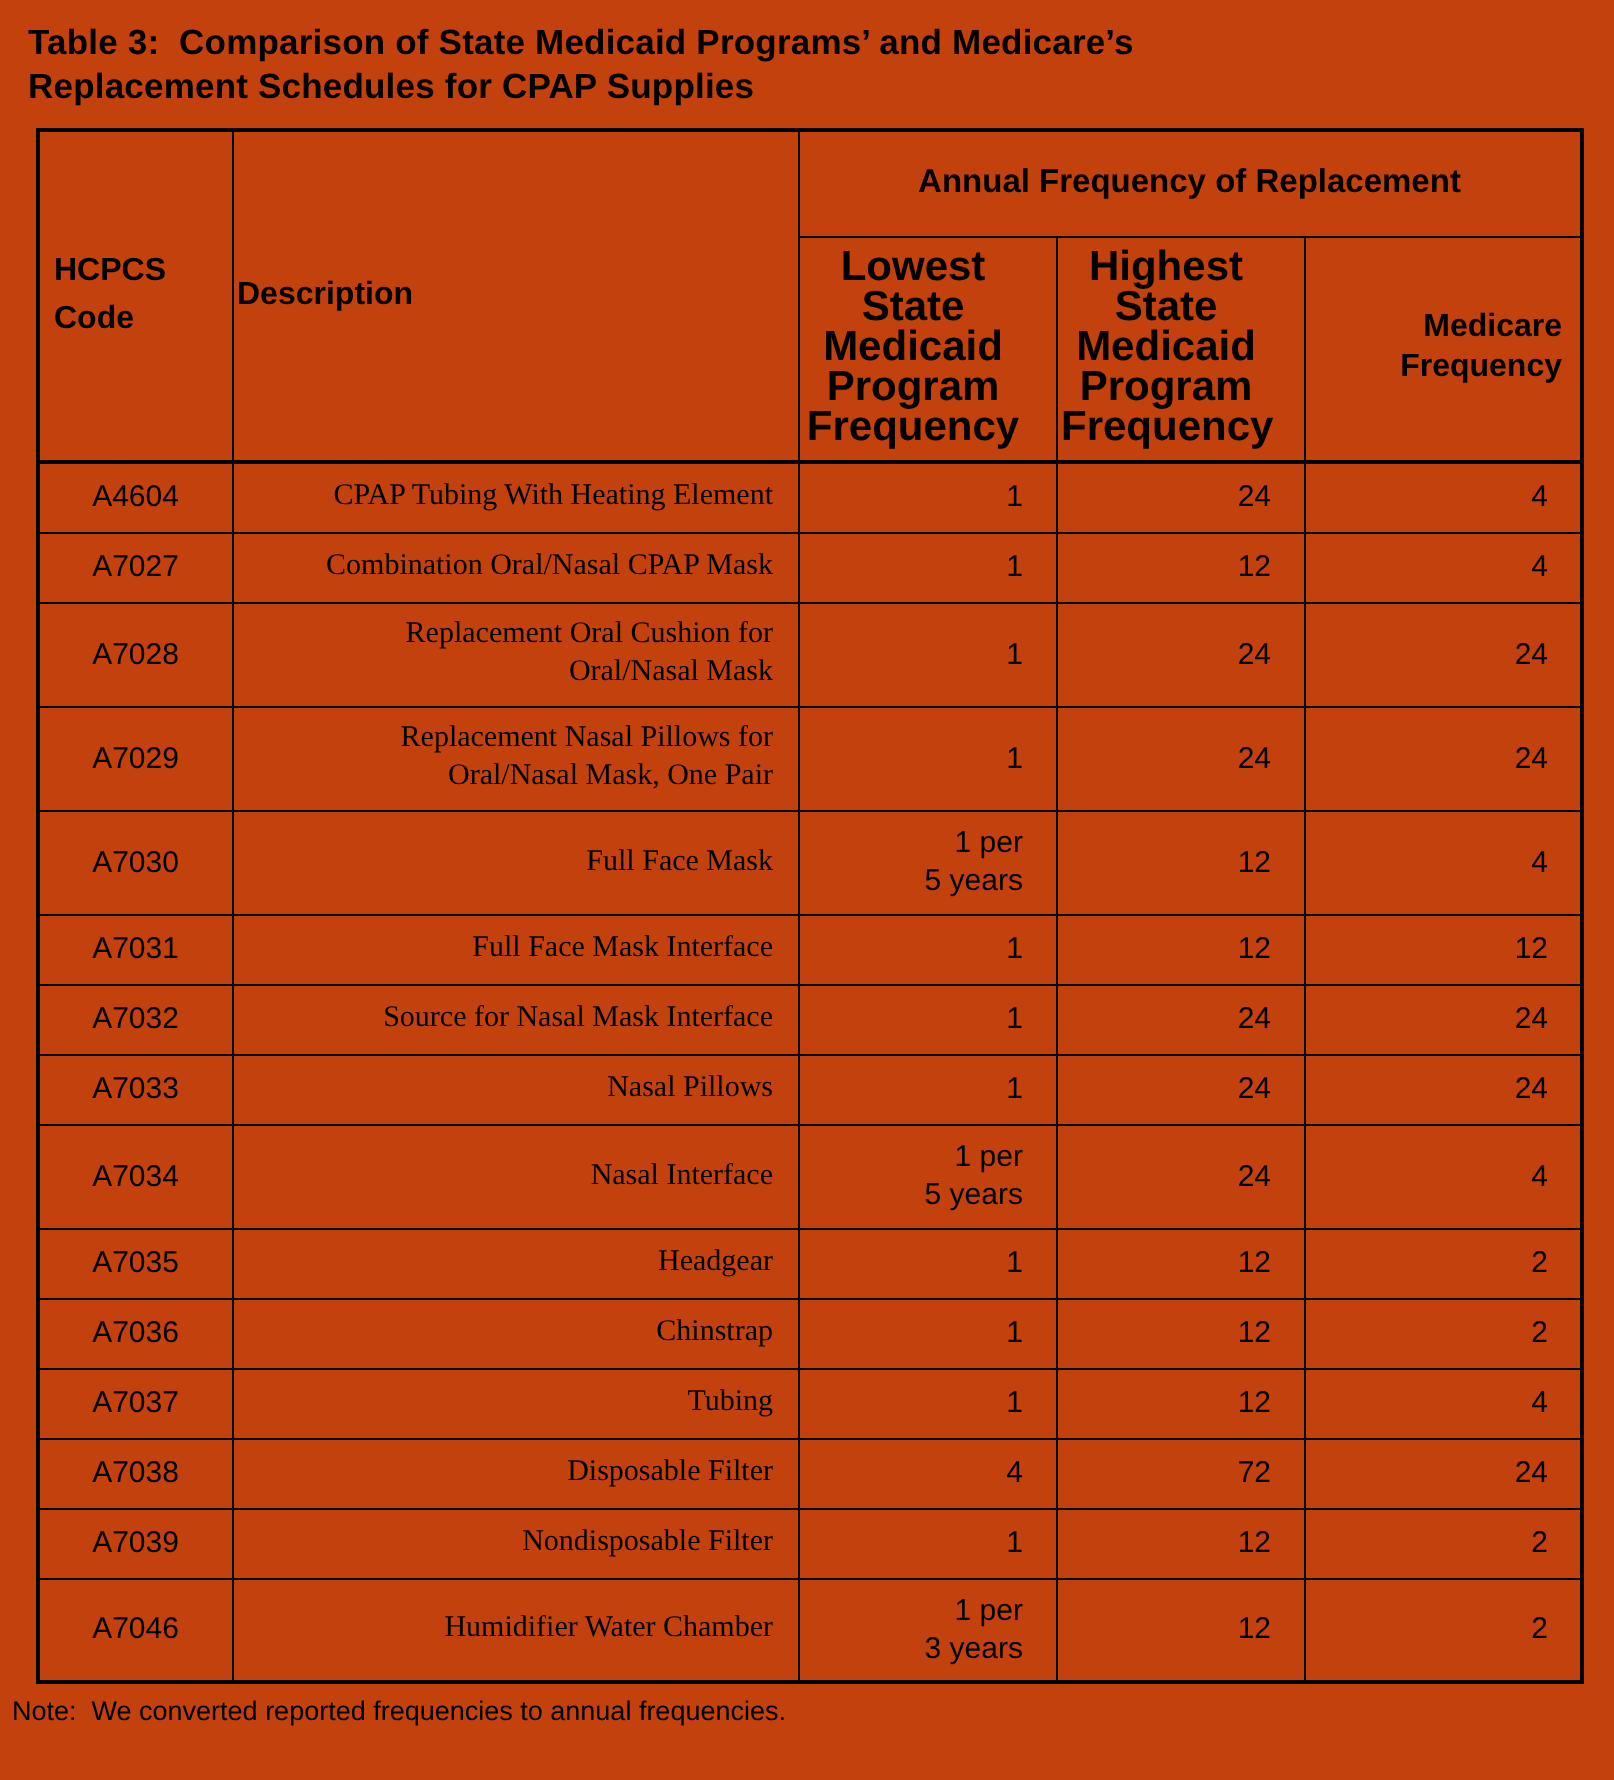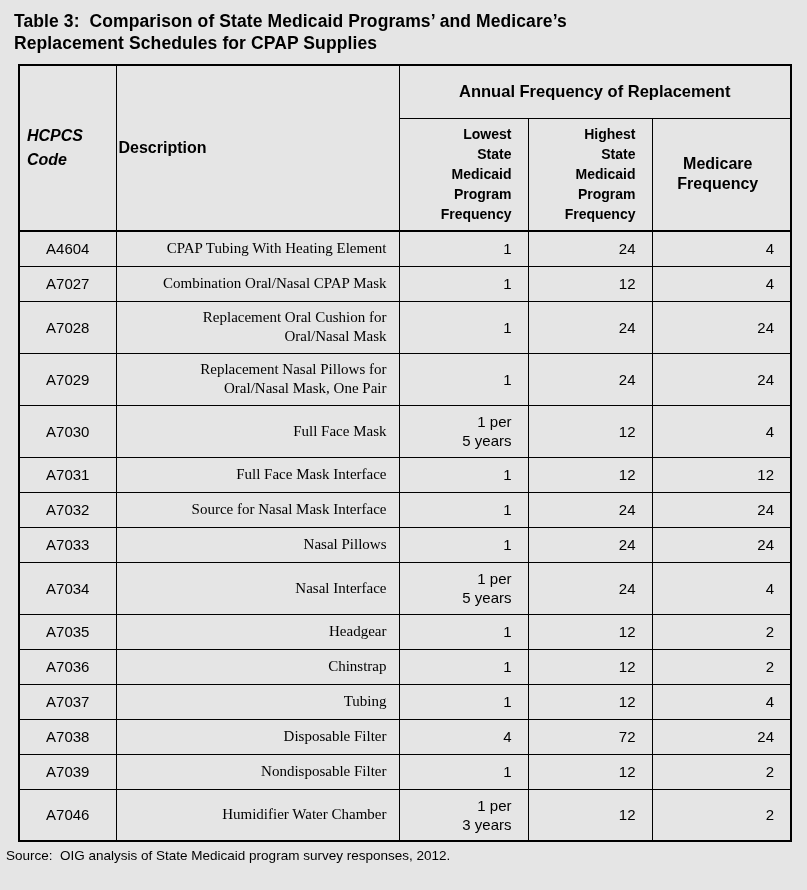--- a/index.html
+++ b/index.html
@@ -1,21 +1,21 @@
 <!DOCTYPE html>
 <html><head>
 <meta charset="utf-8">
 <style>
   * { box-sizing: border-box; }
   html, body { margin: 0; padding: 0; background: #ffffff; }
   .page {
     position: relative;
     width: 807px;
     height: 890px;
-    background: #e5e5e5;
+    background: #c2410c;
     color: #000000;
     font-family: "Liberation Sans", sans-serif;
     overflow: hidden;
   }
   .doc-title {
     margin: 10px 0 0 14px;
     font-size: 17.5px;
     font-weight: bold;
     line-height: 22px;
     white-space: pre-wrap;
@@ -36,25 +36,25 @@
     overflow: hidden;
   }
   .cpap-table thead th { font-weight: bold; }
   .cpap-table thead tr.group-row { height: 53px; }
   .cpap-table thead tr.cols-row  { height: 113px; }
   .cpap-table tbody tr.r-s { height: 35px; padding-left: 36px; }
   .cpap-table tbody tr.r-d { height: 52px; padding-left: 12px; }
   
   .cpap-table thead tr.cols-row th, .cpap-table thead th.rowspan2 { border-bottom: 2px solid #000; }
 
-  th.h-hcpcs   { text-align: left;  vertical-align: middle; padding-left: 7px; font-size: 16px; line-height: 24px; font-style: italic; }
+  th.h-hcpcs   { text-align: left;  vertical-align: middle; padding-left: 7px; font-size: 16px; line-height: 24px; }
   th.h-desc    { text-align: left; vertical-align: middle; padding-right: 12px; font-size: 16px; }
   th.h-group   { text-align: center; vertical-align: middle; font-size: 16.5px; }
-  th.h-lowest, th.h-highest { text-align: right; vertical-align: middle; padding-right: 16px; font-size: 14px; line-height: 20px; }
-  th.h-medicare { text-align: center; vertical-align: middle; padding-right: 9px; font-size: 16px; line-height: 20px; }
+  th.h-lowest, th.h-highest { vertical-align: middle; padding-right: 16px; font-size: 21px; line-height: 20px; }
+  th.h-medicare { text-align: right; vertical-align: middle; padding-right: 9px; font-size: 16px; line-height: 20px; }
 
   td.col-code { text-align: center; vertical-align: middle; font-size: 15px; }
   td.col-desc { text-align: right;  vertical-align: middle; padding-right: 12px; font-size: 15px; line-height: 19px; font-family: Liberation Serif, serif; }
   td.col-num  { text-align: right;  vertical-align: middle; padding-right: 16px; font-size: 15px; line-height: 19px; }
 
   .doc-footer { margin: 5px 0 0 6px; font-size: 13.5px; line-height: 17.5px; }
   .doc-footer div { white-space: pre-wrap; }
 </style>
 </head>
 <body>
@@ -202,16 +202,16 @@
           <td class="col-desc">Humidifier Water Chamber</td>
           <td class="col-num">1 per
 3 years</td>
           <td class="col-num">12</td>
           <td class="col-num">2</td>
         </tr>
       </tbody>
   </table>
 
   <div class="doc-footer">
-    <div>Source:  OIG analysis of State Medicaid program survey responses, 2012.</div>
+    <div>Note:  We converted reported frequencies to annual frequencies.</div>
   </div>
 
 </div>
 
 </body></html>

